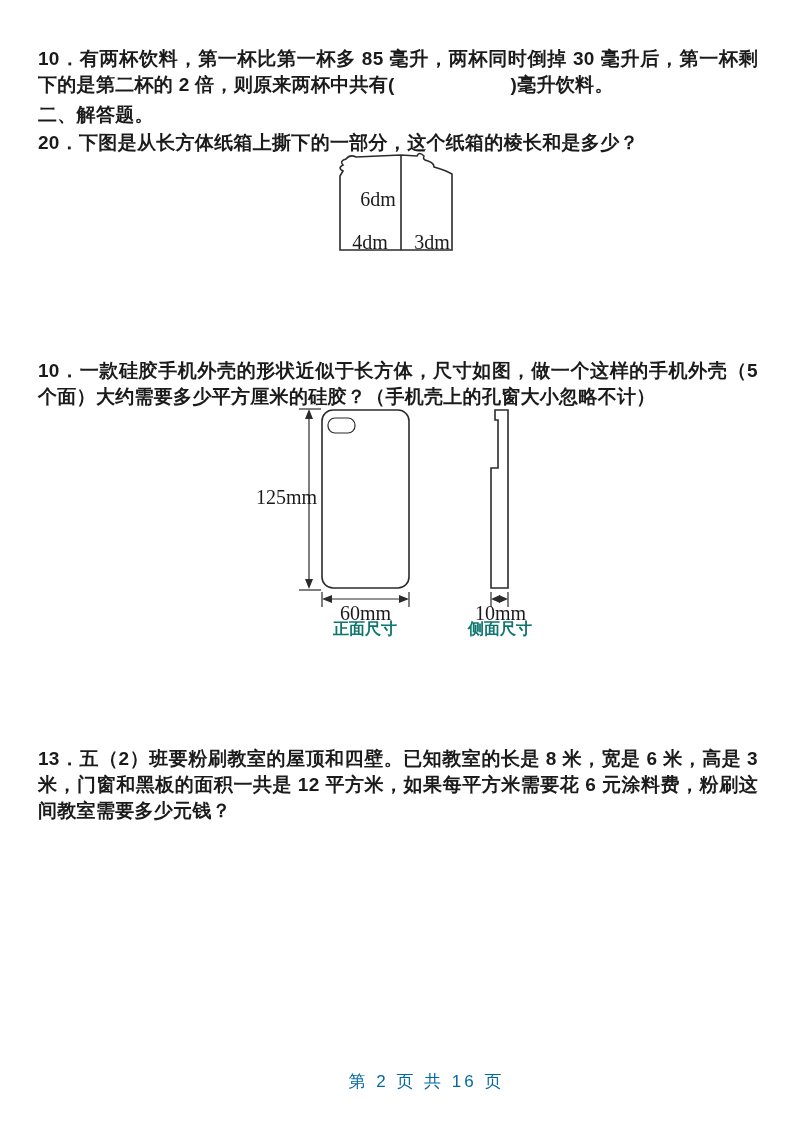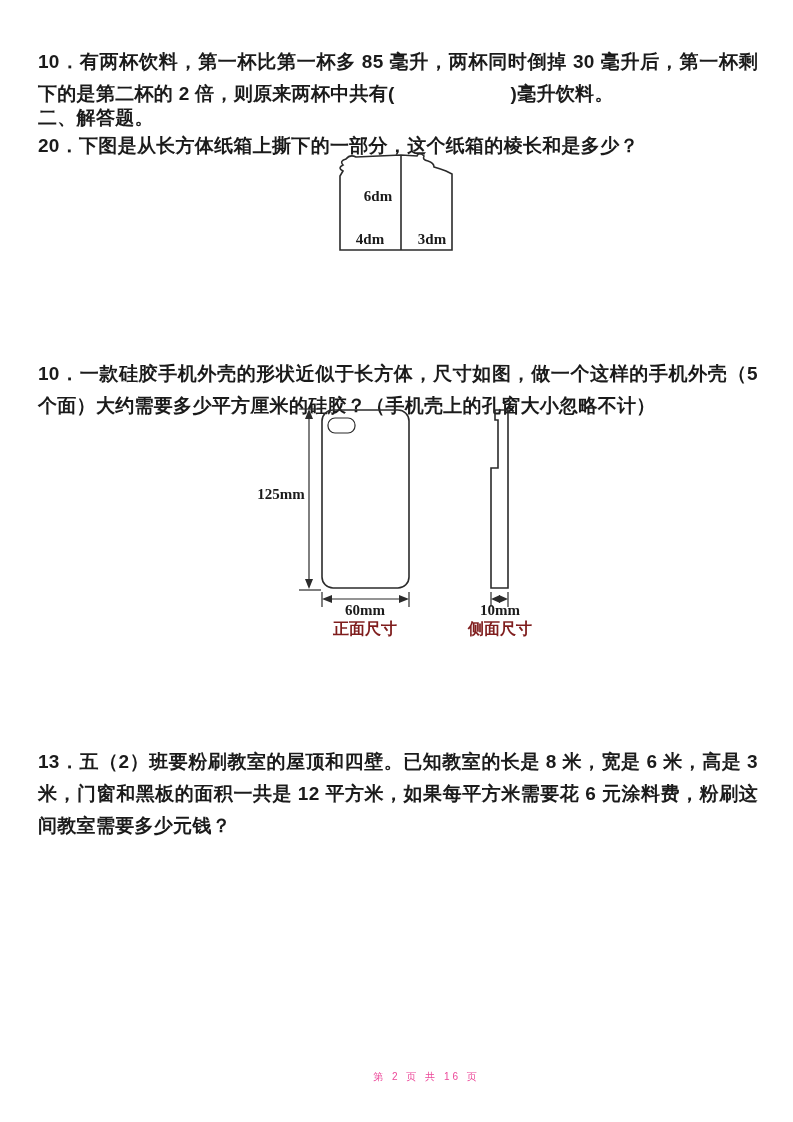--- a/index.html
+++ b/index.html
@@ -12,51 +12,51 @@
     background: #ffffff;
     overflow: hidden;
     font-family: "Liberation Sans", sans-serif;
     color: #1b1b1b;
   }
   .para {
     position: absolute;
     left: 38px;
     width: 720px;
     font-size: 19px;
-    line-height: 32px;
+    line-height: 26px;
     font-weight: bold;
     text-align: justify;
     letter-spacing: 0.3px;
     white-space: pre-wrap;
   }
   .fig { position: absolute; }
   .fig svg { display: block; }
   .dim-label {
     position: absolute;
     font-family: "Liberation Serif", serif;
-    font-size: 15px;
-    font-weight: bold;
+    font-size: 20px;
+    font-weight: normal;
     color: #1b1b1b;
     text-align: center;
   }
   .caption-label {
     position: absolute;
     font-size: 16px;
     font-weight: bold;
-    color: #7f1d1d;
+    color: #0f766e;
     text-align: center;
   }
   .footer {
     position: absolute;
     top: 1070px;
     left: 60px;
     right: 0;
     text-align: center;
-    font-size: 10px;
-    color: #ec4899;
+    font-size: 17px;
+    color: #0369a1;
     letter-spacing: 3px;
     font-weight: normal;
   }
   .stroke { fill: none; stroke: #2b2b2b; stroke-width: 1.6; }
   .stroke-thin { fill: none; stroke: #2b2b2b; stroke-width: 1.2; }
   .arrowhead { fill: #2b2b2b; stroke: none; }
 </style>
 </head>
 <body>
 

